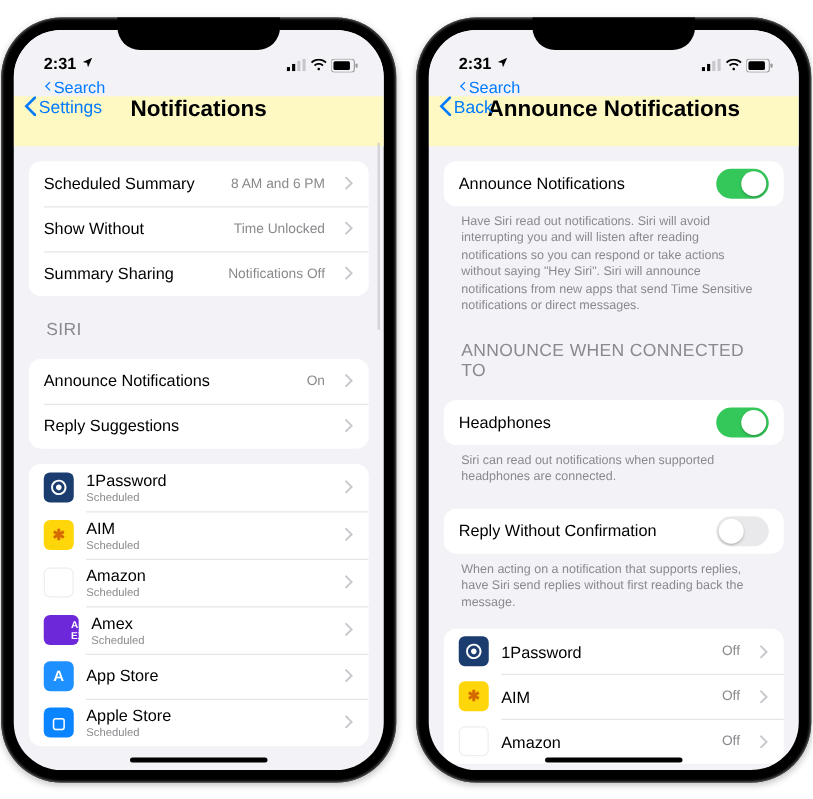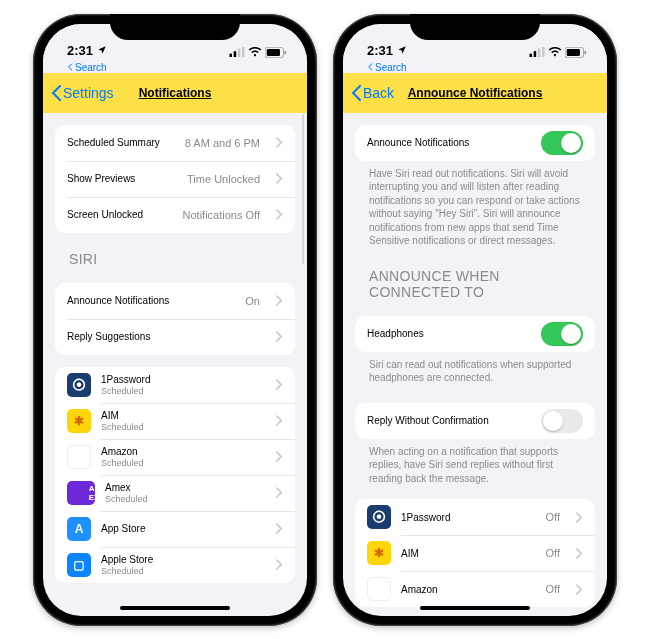--- a/index.html
+++ b/index.html
@@ -7,21 +7,21 @@
     font-family: -apple-system, "SF Pro Text", "Helvetica Neue", Arial, sans-serif;
     background: #ffffff;
     width: 650px;
     height: 639px;
     display: flex;
     gap: 16px;
     align-items: center;
     justify-content: center;
   }
   .phone {
-    width: 284px;
+    width: 316px;
     height: 612px;
     background: #000;
     border-radius: 48px;
     padding: 10px;
     box-shadow: 0 2px 6px rgba(0,0,0,0.25), inset 0 0 2px 1px #555;
     position: relative;
     flex-shrink: 0;
   }
   .screen {
     background: #f2f2f7;
@@ -53,44 +53,43 @@
     padding: 0 20px 2px 24px;
     font-size: 13px;
     font-weight: 600;
     background: #f2f2f7;
     flex-shrink: 0;
   }
   .status-left { display: flex; align-items: center; gap: 4px; }
   .status-right { display: flex; align-items: center; gap: 3px; }
   .status-right svg { display: block; }
   .breadcrumb {
-    font-size: 10px; color: #007aff; padding-left: 24px; padding-top: 2px; display:flex; align-items:center; gap:2px;
+    font-size: 13px; color: #007aff; padding-left: 24px; padding-top: 2px; display:flex; align-items:center; gap:2px;
     background:#f2f2f7;
   }
   .nav-bar {
     display: flex;
-    align-items: center;
+    align-items: flex-start;
     height: 40px;
     padding: 0 10px;
-    background: #fde047;
+    background: #fef9c3;
     position: relative;
     flex-shrink: 0;
-    text-decoration: underline;
   }
   .nav-back {
     display: flex;
     align-items: center;
     color: #007aff;
     font-size: 14px;
     gap: 2px;
     position: absolute;
     left: 8px;
   }
   .nav-title {
-    font-size: 12px;
+    font-size: 18px;
     font-weight: 600;
     margin: 0 auto;
     color: #000;
   }
   .content {
     flex: 1;
     overflow-y: hidden;
     padding: 0 12px 20px 12px;
   }
   .group {
@@ -123,21 +122,21 @@
   .row + .row::before {
     content: "";
     position: absolute;
     top: 0;
     left: 12px;
     right: 0;
     height: 1px;
     background: #e5e5ea;
   }
   .row.withicon + .row.withicon::before { left: 46px; }
-  .row-label { font-size: 10px; color: #000; flex: 0 1 auto; white-space:nowrap; }
+  .row-label { font-size: 13px; color: #000; flex: 0 1 auto; white-space:nowrap; }
   .row-sub { font-size: 9px; color: #8a8a8e; margin-top:1px; }
   .row-labels { display:flex; flex-direction:column; flex:1; min-width:0;}
   .row-value { font-size: 11px; color: #8a8a8e; margin-left: auto; white-space:nowrap; }
   .chevron { margin-left: 6px; flex-shrink:0; }
   .chevron svg { display:block; }
   .app-icon {
     width: 24px; height: 24px; border-radius: 5px; flex-shrink:0;
     display:flex; align-items:center; justify-content:center;
     font-size: 12px; font-weight: 700; color:#fff;
   }
@@ -228,30 +227,30 @@
           <div class="row">
        <span class="row-label">Scheduled Summary</span>
        <span class="row-value">8 AM and 6 PM</span>
        <span class="chevron">
               <svg width="7" height="11" viewBox="0 0 8 12">
                 <path d="M1 1l5 5-5 5" stroke="#c7c7cc" stroke-width="1.8" fill="none" stroke-linecap="round"></path>
               </svg>
             </span>
      </div>
           <div class="row">
-       <span class="row-label">Show Previews</span>
+       <span class="row-label">Show Without</span>
        <span class="row-value">Time Unlocked</span>
        <span class="chevron">
               <svg width="7" height="11" viewBox="0 0 8 12">
                 <path d="M1 1l5 5-5 5" stroke="#c7c7cc" stroke-width="1.8" fill="none" stroke-linecap="round"></path>
               </svg>
             </span>
      </div>
           <div class="row">
-       <span class="row-label">Screen Unlocked</span>
+       <span class="row-label">Summary Sharing</span>
        <span class="row-value">Notifications Off</span>
        <span class="chevron">
               <svg width="7" height="11" viewBox="0 0 8 12">
                 <path d="M1 1l5 5-5 5" stroke="#c7c7cc" stroke-width="1.8" fill="none" stroke-linecap="round"></path>
               </svg>
             </span>
      </div>
         </div>
 
       <div class="group-header">SIRI</div>

